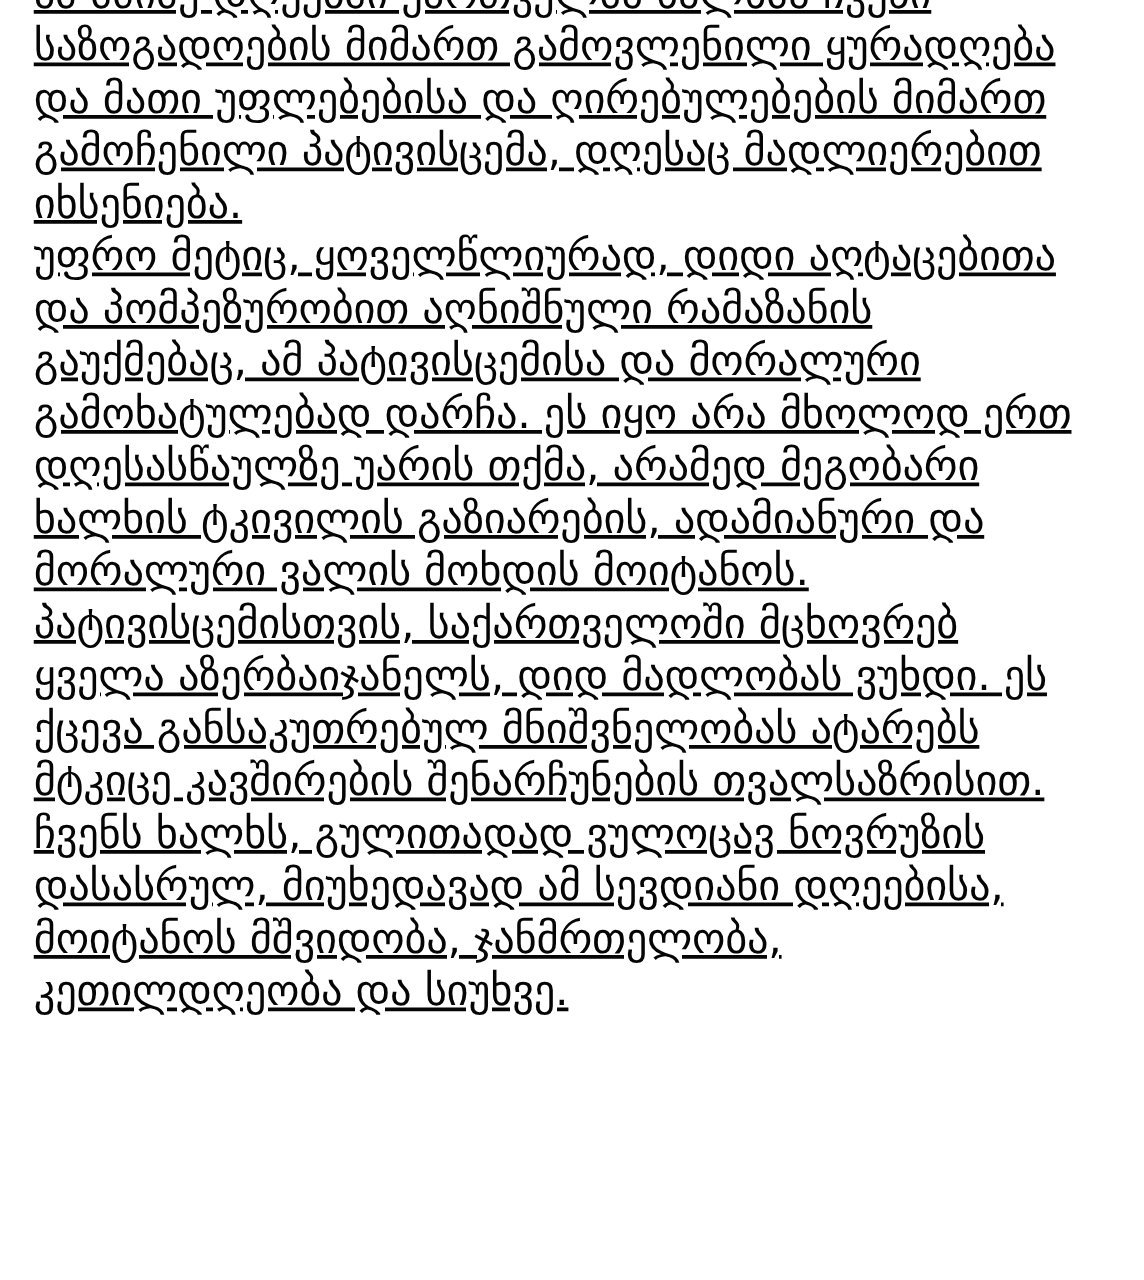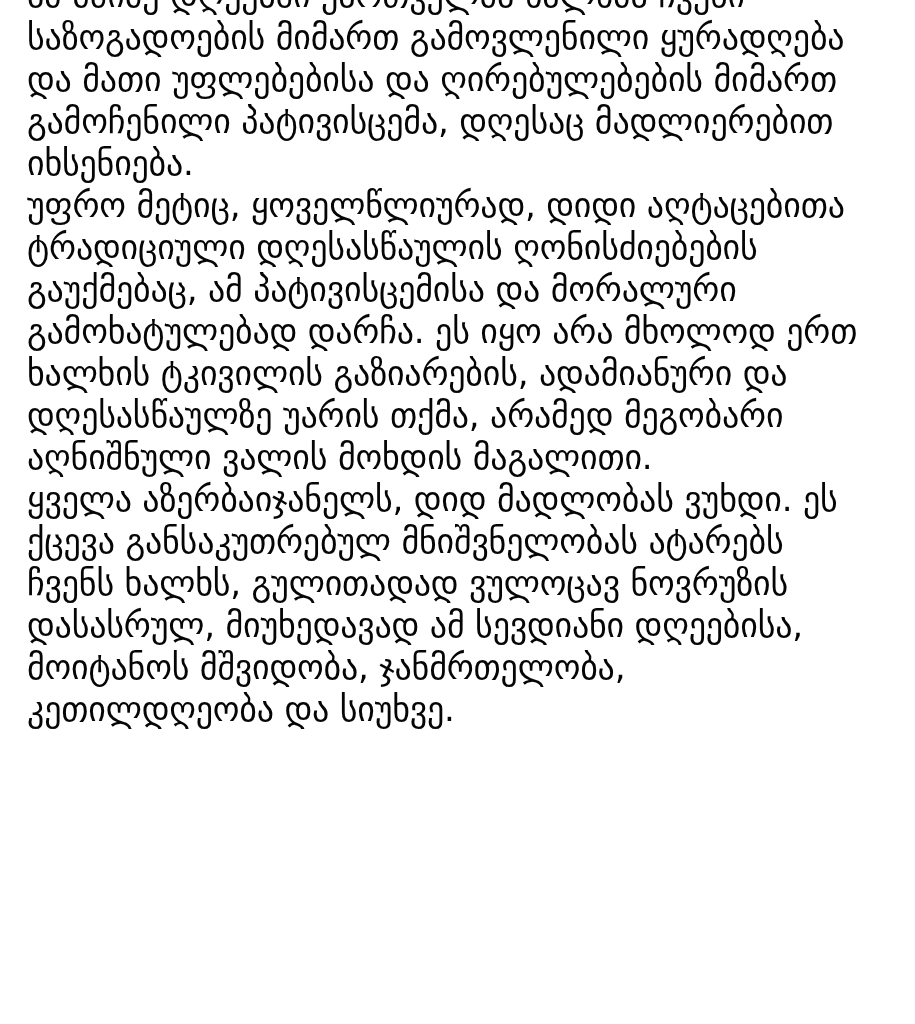--- a/index.html
+++ b/index.html
@@ -10,20 +10,21 @@
     width: 915px;
     height: 1024px;
     background: #ffffff;
     overflow: hidden;
     font-family: "DejaVu Sans", sans-serif;
     color: #050505;
   }
   .doc {
     padding: 8px 18px 0 27px;
     width: 870px;
+    text-decoration: underline;
   }
   .line {
     font-size: 34px;
     line-height: 42px;
     font-weight: 400;
     white-space: nowrap;
     letter-spacing: -0.2px;
   }
   
   .line.clipped {
@@ -33,25 +34,27 @@
 </head>
 <body>
 
 <main class="doc">
   <div class="line clipped">ამ მძიმე დღეებში ქართველმა ხალხმა ჩვენი</div>
   <div class="line">საზოგადოების მიმართ გამოვლენილი ყურადღება</div>
   <div class="line">და მათი უფლებებისა და ღირებულებების მიმართ</div>
   <div class="line">გამოჩენილი პატივისცემა, დღესაც მადლიერებით</div>
   <div class="line">იხსენიება.</div>
   <div class="line">უფრო მეტიც, ყოველწლიურად, დიდი აღტაცებითა</div>
-  <div class="line">ტრადიციული დღესასწაულის ღონისძიებების</div>
+  <div class="line">და პომპეზურობით აღნიშნული რამაზანის</div>
   <div class="line">გაუქმებაც, ამ პატივისცემისა და მორალური</div>
   <div class="line">გამოხატულებად დარჩა. ეს იყო არა მხოლოდ ერთ</div>
+  <div class="line">დღესასწაულზე უარის თქმა, არამედ მეგობარი</div>
   <div class="line">ხალხის ტკივილის გაზიარების, ადამიანური და</div>
-  <div class="line">დღესასწაულზე უარის თქმა, არამედ მეგობარი</div>
-  <div class="line">აღნიშნული ვალის მოხდის მაგალითი.</div>
+  <div class="line">მორალური ვალის მოხდის მოიტანოს.</div>
+  <div class="line">პატივისცემისთვის, საქართველოში მცხოვრებ</div>
   <div class="line">ყველა აზერბაიჯანელს, დიდ მადლობას ვუხდი. ეს</div>
   <div class="line">ქცევა განსაკუთრებულ მნიშვნელობას ატარებს</div>
+  <div class="line">მტკიცე კავშირების შენარჩუნების თვალსაზრისით.</div>
   <div class="line">ჩვენს ხალხს, გულითადად ვულოცავ ნოვრუზის</div>
   <div class="line">დასასრულ, მიუხედავად ამ სევდიანი დღეებისა,</div>
   <div class="line">მოიტანოს მშვიდობა, ჯანმრთელობა,</div>
   <div class="line">კეთილდღეობა და სიუხვე.</div>
 </main>
 
 </body></html>

